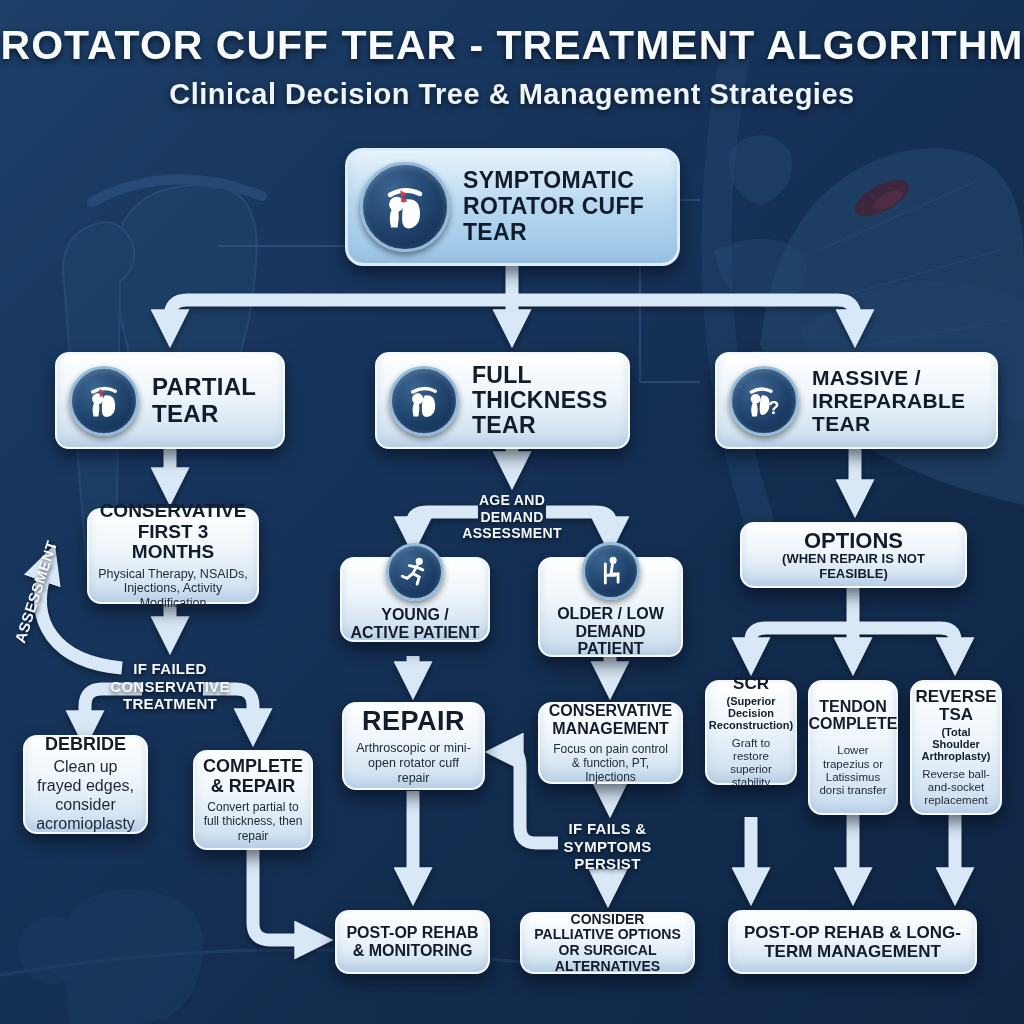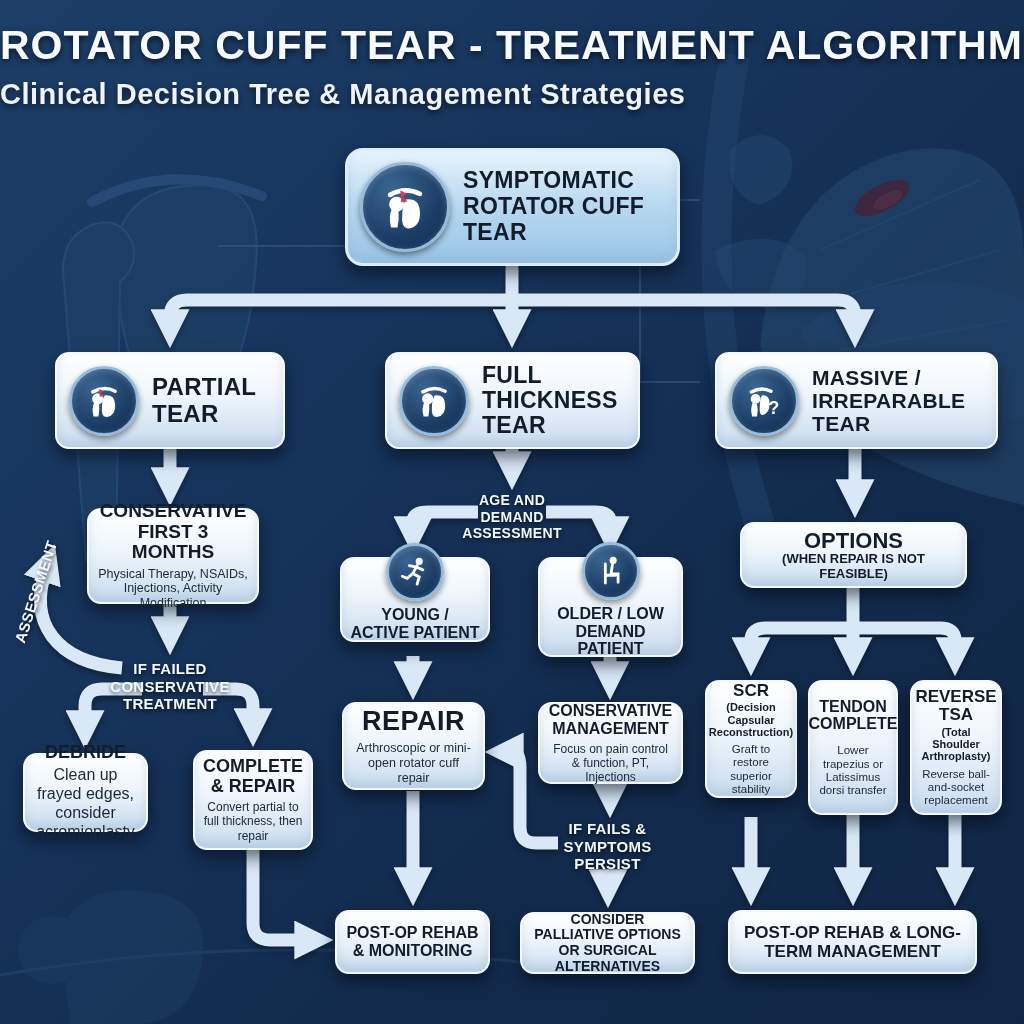--- a/index.html
+++ b/index.html
@@ -2,21 +2,21 @@
 <html><head>
 <meta charset="utf-8">
 <style>
   html,body{margin:0;padding:0;}
   body{width:1024px;height:1024px;overflow:hidden;font-family:"Liberation Sans",sans-serif;}
   .canvas{position:relative;width:1024px;height:1024px;
     background:linear-gradient(135deg,#1c3e67 0%,#16335a 38%,#122b4c 70%,#102645 100%);}
   .bg-art,.connectors{position:absolute;left:0;top:0;width:1024px;height:1024px;}
   .connectors{filter:drop-shadow(0 3px 3px rgba(0,0,0,.35));}
 
-  .hdr{position:absolute;left:0;width:1024px;text-align:left;color:#f6fafd;
+  .hdr{position:absolute;left:0;width:1024px;text-align:center;color:#f6fafd;
     text-shadow:0 3px 6px rgba(0,0,0,.6);}
   .hdr-title{top:22px;font-size:41px;font-weight:bold;letter-spacing:1px;}
   .hdr-sub{top:78px;font-size:29px;font-weight:bold;letter-spacing:.5px;color:#eef4fb;}
 
   .node{position:absolute;border-radius:14px;box-sizing:border-box;
     background:linear-gradient(180deg,#ffffff 0%,#eef5fb 45%,#c8dcee 100%);
     border:2px solid #f4f9fd;color:#131c2b;
     box-shadow:0 8px 16px rgba(3,10,22,.55), inset 0 -6px 10px rgba(148,178,208,.35);
     display:flex;flex-direction:column;align-items:center;justify-content:center;
     text-align:center;padding:22px 8px;}
@@ -137,21 +137,21 @@
         <path d="M14 17 Q30 8 46 16" stroke="#fff" stroke-width="5" fill="none" stroke-linecap="round"></path>
         <path d="M31 22 Q45 20 46 35 Q47 51 34 53 Q26 53 27 40 Q27 28 31 22 Z" fill="#fff"></path>
         <circle cx="21" cy="27" r="8" fill="#fff"></circle>
         <path d="M16 32 Q12 40 15 52 L22 52 Q24 42 23 34 Z" fill="#fff"></path>
         <polygon points="23,13 30,16 25,19 31,23 24,24" fill="#c9404f"></polygon>
       </svg>
     </span>
     <span class="t-branch">PARTIAL TEAR</span>
   </div>
 
-  <div class="node node-row" style="left:385px;top:352px;width:255px;height:97px;">
+  <div class="node node-row" style="left:375px;top:352px;width:255px;height:97px;">
     <span class="icon-circle ic-64">
       <svg width="42" height="42" viewBox="0 0 60 60">
         <path d="M14 17 Q30 8 46 16" stroke="#fff" stroke-width="5" fill="none" stroke-linecap="round"></path>
         <path d="M31 22 Q45 20 46 35 Q47 51 34 53 Q26 53 27 40 Q27 28 31 22 Z" fill="#fff"></path>
         <circle cx="21" cy="27" r="8" fill="#fff"></circle>
         <path d="M16 32 Q12 40 15 52 L22 52 Q24 42 23 34 Z" fill="#fff"></path>
       </svg>
     </span>
     <span class="t-branch" style="font-size:23px">FULL THICKNESS TEAR</span>
   </div>
@@ -171,21 +171,21 @@
 
   <div class="node" style="left:87px;top:508px;width:172px;height:96px;">
     <span class="t-lg">CONSERVATIVE FIRST 3 MONTHS</span>
     <span class="t-sm">Physical Therapy, NSAIDs, Injections, Activity Modification</span>
   </div>
 
   <div class="flabel" style="left:-34px;top:583px;width:140px;font-size:15px;transform:rotate(-72deg);">ASSESSMENT</div>
 
   <div class="flabel" style="left:100px;top:660px;width:140px;font-size:15px;">IF FAILED CONSERVATIVE TREATMENT</div>
 
-  <div class="node" style="left:23px;top:753px;width:125px;height:79px;">
+  <div class="node" style="left:23px;top:735px;width:125px;height:99px;">
     <span class="t-lg" style="font-size:18px">DEBRIDE</span>
     <span class="t-sm" style="font-size:16px">Clean up frayed edges, consider acromioplasty</span>
   </div>
 
   <div class="node" style="left:193px;top:750px;width:120px;height:100px;">
     <span class="t-lg" style="font-size:18px">COMPLETE &amp; REPAIR</span>
     <span class="t-sm" style="font-size:12px">Convert partial to full thickness, then repair</span>
   </div>
 
   <div class="flabel" style="left:462px;top:492px;width:100px;font-size:14px;">AGE AND DEMAND ASSESSMENT</div>
@@ -228,23 +228,23 @@
 
   <div class="node" style="left:520px;top:912px;width:175px;height:62px;">
     <span class="t-md" style="font-size:14px">CONSIDER PALLIATIVE OPTIONS OR SURGICAL ALTERNATIVES</span>
   </div>
 
   <div class="node" style="left:740px;top:522px;width:227px;height:66px;">
     <span class="t-lg" style="font-size:22px">OPTIONS</span>
     <span class="t-md" style="font-size:13px">(WHEN REPAIR IS NOT FEASIBLE)</span>
   </div>
 
-  <div class="node" style="left:705px;top:680px;width:92px;height:118px;">
+  <div class="node" style="left:705px;top:680px;width:92px;height:105px;">
     <span class="t-lg" style="font-size:17px">SCR</span>
-    <span class="t-paren">(Decision Capsular Reconstruction)</span>
+    <span class="t-paren">(Superior Decision Reconstruction)</span>
     <span class="t-xs">Graft to restore superior stability</span>
   </div>
 
   <div class="node" style="left:808px;top:680px;width:90px;height:135px;">
     <span class="t-lg" style="font-size:16px">TENDON COMPLETE</span>
     <span class="t-xs" style="margin-top:12px">Lower trapezius or Latissimus dorsi transfer</span>
   </div>
 
   <div class="node" style="left:910px;top:680px;width:92px;height:135px;">
     <span class="t-lg" style="font-size:17px">REVERSE TSA</span>

